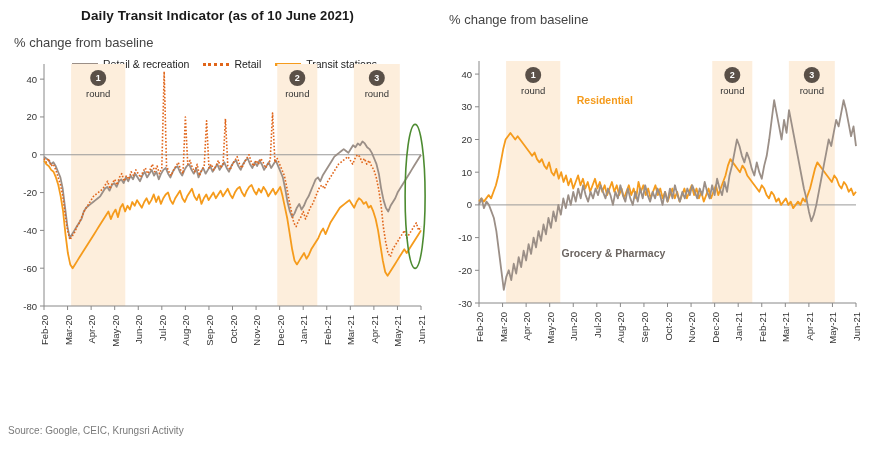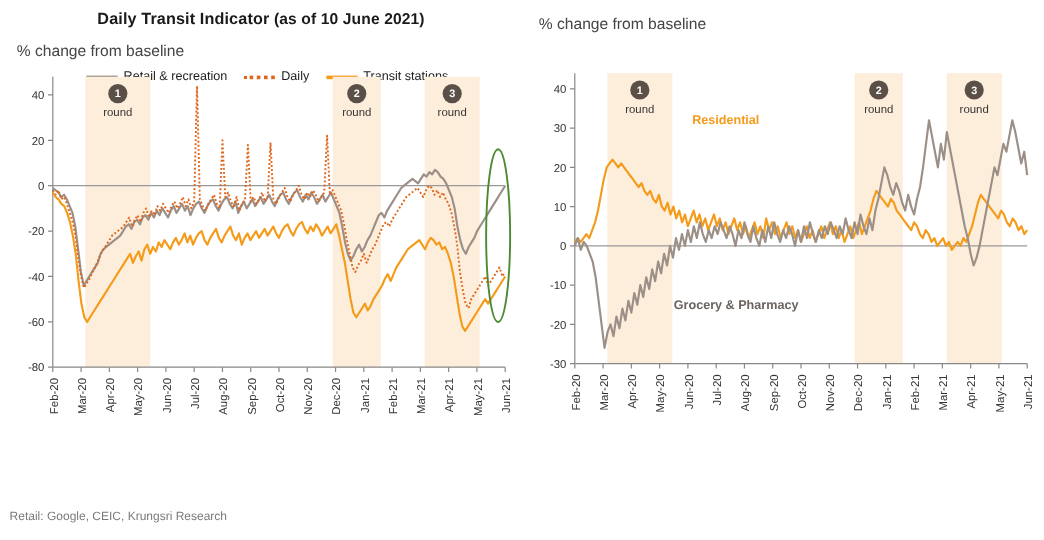--- a/index.html
+++ b/index.html
@@ -85,21 +85,21 @@
     <span class="asof">(as of 10 June 2021)</span>
   </div>
   <div class="axis-note">% change from baseline</div>
   <div class="legend">
     <div class="legend-item">
       <span class="lg-swatch lg-solid-grey"></span>
       <span>Retail &amp; recreation</span>
     </div>
     <div class="legend-item">
       <span class="lg-swatch lg-dotted-orange"></span>
-      <span>Daily</span>
+      <span>Retail</span>
     </div>
     <div class="legend-item">
       <span class="lg-swatch lg-solid-orange"></span>
       <span>Transit stations</span>
     </div>
   </div>
   <div class="plotwrap">
     <svg id="svg-left" width="435" height="330">
         <rect x="71.096875" y="10" width="54.19375000000001" height="242" fill="#fdeedc"></rect>
         <rect x="277.26875" y="10" width="40.05624999999998" height="242" fill="#fdeedc"></rect>
@@ -242,13 +242,13 @@
         <circle cx="297.296875" cy="24" r="8" fill="#5a5048"></circle>
         <text x="297.296875" y="27.2" text-anchor="middle" class="round-badge-text">2</text>
         <text x="297.296875" y="43" text-anchor="middle" class="round-label">round</text>
         <circle cx="376.8203125" cy="24" r="8" fill="#5a5048"></circle>
         <text x="376.8203125" y="27.2" text-anchor="middle" class="round-badge-text">3</text>
         <text x="376.8203125" y="43" text-anchor="middle" class="round-label">round</text>
       </svg>
   </div>
 </div>
 
-<div class="source">Retail: Google, CEIC, Krungsri Research</div>
+<div class="source">Source: Google, CEIC, Krungsri Activity</div>
 
 </body></html>

